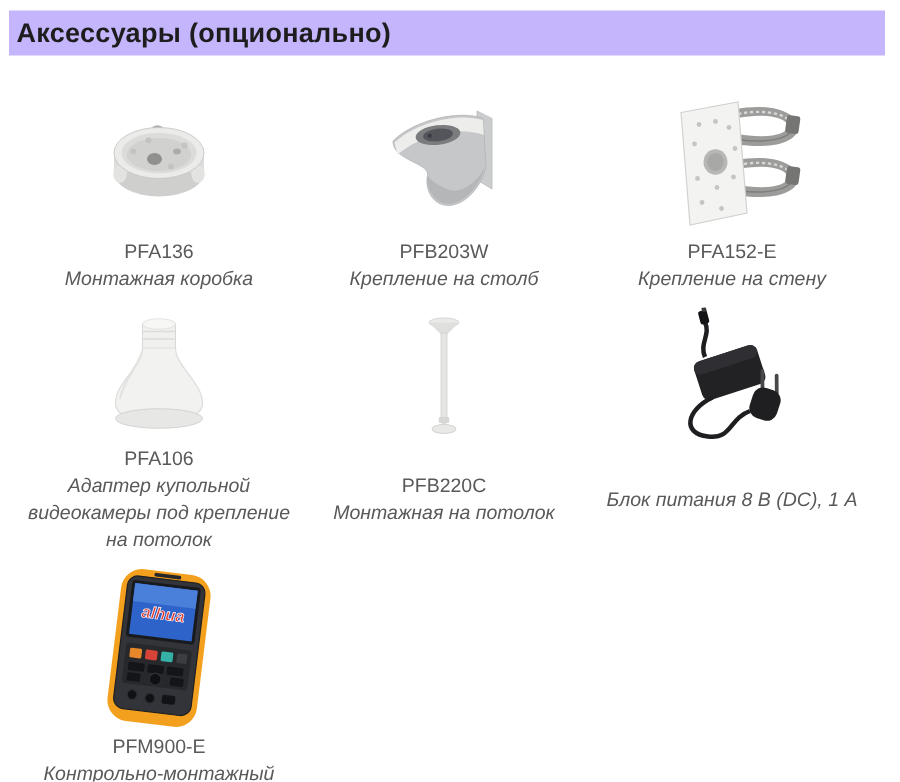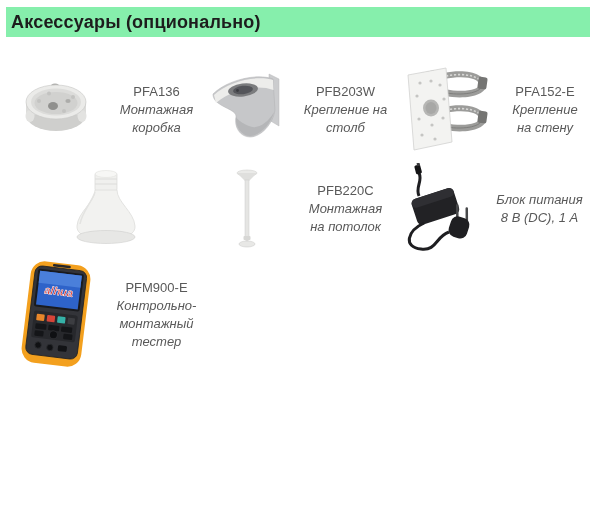--- a/index.html
+++ b/index.html
@@ -2,31 +2,31 @@
 <html><head>
 <meta charset="utf-8">
 <style>
   html,body{margin:0;padding:0;}
   body{
     width:600px;height:521px;background:#ffffff;overflow:hidden;
     font-family:"Liberation Sans",sans-serif;
     -webkit-font-smoothing:antialiased;
   }
   .title-bar{
-    margin:7px 10px 0 6px;height:30px;background:#86efac;
+    margin:7px 10px 0 6px;height:30px;background:#c4b5fd;
     display:flex;align-items:center;padding-left:5px;box-sizing:border-box;
   }
   .title-bar h1{
     margin:0;font-size:18px;font-weight:bold;color:#1d1d1d;letter-spacing:.2px;
   }
   .row{display:grid;grid-template-columns:192px 188px 196px;padding-left:10px;}
   .row1{margin-top:24px;}
   .row2{margin-top:12px;}
   .row3{margin-top:6px;}
-  .cell{display:flex;flex-direction:row;align-items:center;gap:10px;}
+  .cell{display:flex;flex-direction:column;align-items:center;}
   .img-box{display:flex;align-items:center;justify-content:center;width:100%;}
   .row1 .img-box{height:92px;}
   .row2 .img-box{height:88px;}
   .row3 .img-box{height:110px;}
   .caption{
     text-align:center;font-size:13px;line-height:18px;color:#595959;width:100%;
   }
   .row1 .caption{padding-top:6px;}
   .row2 .caption{height:76px;display:flex;flex-direction:column;justify-content:center;}
   .row3 .caption{padding-top:2px;}
@@ -124,20 +124,24 @@
   <div class="cell">
     <div class="img-box">
       <svg width="64" height="78" viewBox="0 0 64 78">
         <rect x="21" y="3" width="22" height="18" rx="2" fill="#f0f0ee" stroke="#d8d8d6" stroke-width="0.7"></rect>
         <ellipse cx="32" cy="4" rx="11" ry="3.5" fill="#f7f7f5" stroke="#e0e0de" stroke-width="0.6"></ellipse>
         <path d="M21,9 h22 M21,14 h22" stroke="#dcdcda" stroke-width="1"></path>
         <path d="M21,20 C21,32 4,42 3,56 C2.5,62 8,66 16,67 L48,67 C56,66 61.5,62 61,56 C60,42 43,32 43,20 Z" fill="#f2f2f0" stroke="#dddddb" stroke-width="0.8"></path>
         <ellipse cx="32" cy="67" rx="29" ry="6.5" fill="#e7e7e5" stroke="#cfcfcd" stroke-width="0.6"></ellipse>
         <path d="M21,22 C18,32 8,42 6,54" stroke="#e3e3e1" stroke-width="1.5" fill="none"></path>
       </svg>
+    </div>
+    <div class="caption">
+      <div>PFA106</div>
+      <div class="desc">Адаптер купольной видеокамеры под крепление на потолок</div>
     </div>
   </div>
 
   <div class="cell">
     <div class="img-box">
       <svg width="44" height="86" viewBox="0 0 44 86">
         <ellipse cx="22" cy="7" rx="10" ry="3" fill="#eaeae8" stroke="#d2d2d0" stroke-width="0.6"></ellipse>
         <path d="M12,7 L20,15 L24,15 L32,7 Z" fill="#dfdfdd"></path>
         <rect x="20" y="14" width="4" height="57" fill="#e5e5e3" stroke="#cccccb" stroke-width="0.5"></rect>
         <rect x="20.5" y="71" width="3" height="4" fill="#dedddb"></rect>

